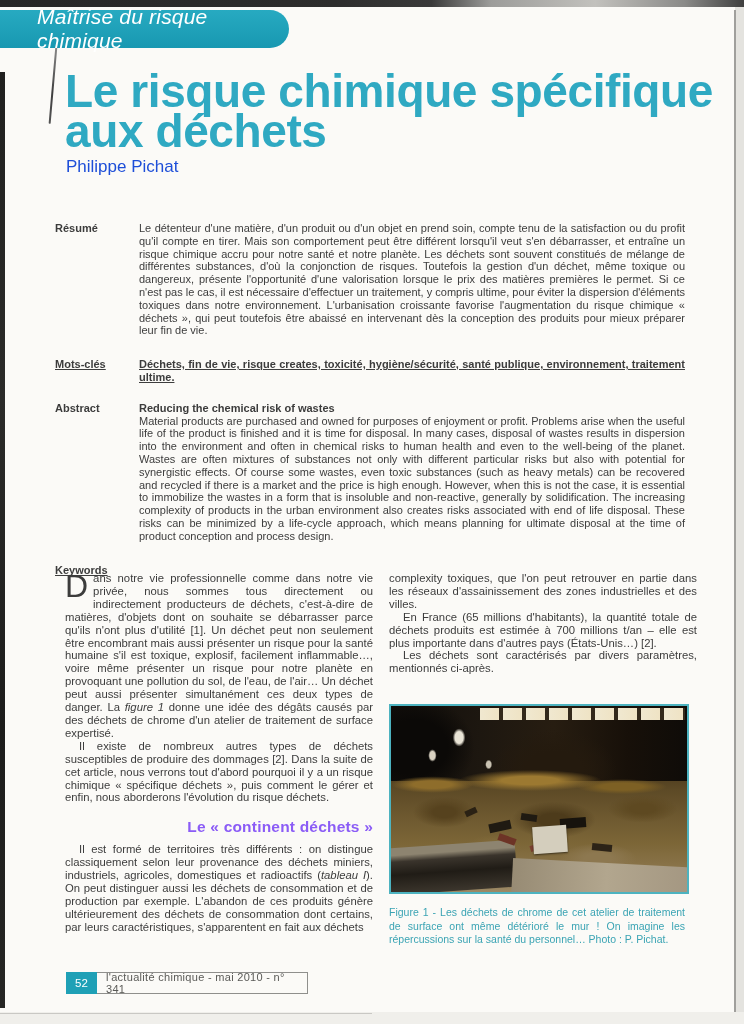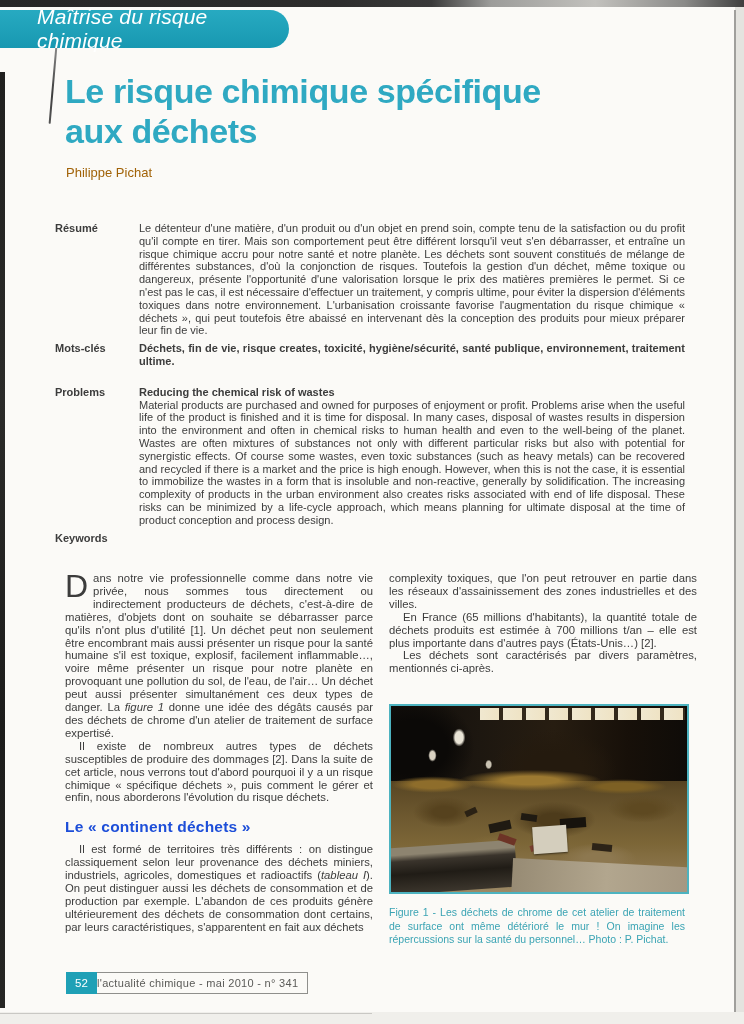--- a/index.html
+++ b/index.html
@@ -19,39 +19,39 @@
   .scan-bottom { position:absolute; left:0; bottom:0; width:744px; height:12px; background:#f0efeb; }
   .scan-bottom-line { position:absolute; left:0; bottom:10px; width:372px; height:1px; background:#c9c8c4; }
   .staple { position:absolute; left:52px; top:46px; width:2px; height:78px;
     background:linear-gradient(180deg,#8a8a8a,#3e3e3e 60%,#555); transform:rotate(5deg); border-radius:1px; }
   
   .banner { position:absolute; left:0; top:10px; width:289px; height:38px;
     border-radius:0 19px 19px 0; display:flex; align-items:center; padding-left:37px;
     background:linear-gradient(180deg,#27aac1,#1898b1); }
   .banner-label { color:#ffffff; font-style:italic; font-weight:normal; font-size:21px; letter-spacing:0.2px; }
   
-  .title { position:absolute; left:65px; top:71px; font-size:34px; font-weight:bold;
+  .title { position:absolute; left:65px; top:71px; font-size:46px; font-weight:bold;
     color:#2fa9c2; line-height:40px; letter-spacing:-0.4px; }
-  .author { position:absolute; left:66px; top:165px; font-size:13px; color:#a16207; }
+  .author { position:absolute; left:66px; top:157px; font-size:17px; color:#1d4ed8; }
   
   .front { position:absolute; left:55px; top:222px; width:630px; }
   .fm-row { display:flex; }
-  .fm-row.gap-sm { margin-top:5px; }
+  .fm-row.gap-sm { margin-top:21px;text-decoration:underline; }
   .fm-row.gap-lg { margin-top:18px; }
   .fm-label { flex:0 0 84px; font-weight:bold; font-size:11px; line-height:12.8px; color:#3c3c3c; }
   .fm-text { flex:1; font-size:11px; line-height:12.8px; text-align:justify; color:#3c3c3c; }
   .bold { font-weight:bold; }
   
   .columns { position:absolute; left:65px; top:572px; width:632px; display:flex; gap:16px; }
   .col { width:308px; font-size:11.3px; line-height:12.9px; text-align:justify; color:#3c3c3c; }
   .col p { margin:0; }
   .indent { text-indent:14px; }
   .dropcap { float:left; font-size:32px; line-height:26px; padding:1px 5px 0 0; color:#3c3c3c; }
   .section-heading { margin:17px 0 9px 0; font-size:15.5px; font-weight:bold;
-    color:#1d4ed8; letter-spacing:0.2px; text-align:left; }
+    color:#8b5cf6; letter-spacing:0.2px; text-align:right; }
   .ital { font-style:italic;margin-top:47px; }
   
   .figure { margin-top:29px; width:302px; }
   .photo { position:relative; width:300px; height:190px; border:2px solid #4db3c0;
     background:linear-gradient(180deg,#171209 0%,#1c150c 17%,#45351b 32%,#5d4a26 45%,#6e5930 60%,#7c6637 74%,#8a744a 87%,#9d8a66 100%);
     overflow:hidden; }
   .ph-wall { position:absolute; top:0; left:0; right:0; height:40%;
     background:
       radial-gradient(9px 13px at 23% 42%, #e9e4d6 45%, transparent 70%),
       radial-gradient(6px 9px at 14% 66%, #d9d2c2 45%, transparent 70%),
@@ -88,21 +88,21 @@
   .ph-debris.d5 { left:47%; top:74%; width:14px; height:6px; transform:rotate(-18deg); background:#7a4030; }
   .ph-debris.d6 { left:68%; top:74%; width:20px; height:7px; transform:rotate(6deg); background:#2c2317; }
   .ph-debris.d7 { left:25%; top:55%; width:12px; height:6px; transform:rotate(-25deg); background:#2a2114; }
   .caption { margin-top:12px; width:296px; font-size:10.5px; line-height:13.5px;
     color:#3ba4b4; text-align:justify; }
   
   .footer { position:absolute; left:66px; top:972px; display:flex; height:22px; }
   .footer-page { width:31px; background:#1fa0b6; color:#ffffff; font-size:11.5px;
     display:flex; align-items:center; justify-content:center; }
   .footer-journal { width:211px; border:1px solid #8f8f8c; border-left:none;
-    display:flex; align-items:center; font-size:11px;
+    display:flex; align-items:center; padding-left:9px; font-size:11px;
     color:#5a5a57; letter-spacing:0.3px; }
 </style>
 </head>
 <body>
 
 <div class="page">
 
   <div class="scan-top-edge"></div>
   <div class="scan-right-margin"></div>
   <div class="scan-right-line"></div>
@@ -124,21 +124,21 @@
   <div class="front">
     <div class="fm-row">
       <div class="fm-label">Résumé</div>
       <div class="fm-text">Le détenteur d'une matière, d'un produit ou d'un objet en prend soin, compte tenu de la satisfaction ou du profit qu'il compte en tirer. Mais son comportement peut être différent lorsqu'il veut s'en débarrasser, et entraîne un risque chimique accru pour notre santé et notre planète. Les déchets sont souvent constitués de mélange de différentes substances, d'où la conjonction de risques. Toutefois la gestion d'un déchet, même toxique ou dangereux, présente l'opportunité d'une valorisation lorsque le prix des matières premières le permet. Si ce n'est pas le cas, il est nécessaire d'effectuer un traitement, y compris ultime, pour éviter la dispersion d'éléments toxiques dans notre environnement. L'urbanisation croissante favorise l'augmentation du risque chimique « déchets », qui peut toutefois être abaissé en intervenant dès la conception des produits pour mieux préparer leur fin de vie.</div>
     </div>
     <div class="fm-row gap-sm">
       <div class="fm-label">Mots-clés</div>
       <div class="fm-text bold">Déchets, fin de vie, risque creates, toxicité, hygiène/sécurité, santé publique, environnement, traitement ultime.</div>
     </div>
     <div class="fm-row gap-lg">
-      <div class="fm-label">Problems</div>
+      <div class="fm-label">Abstract</div>
       <div class="fm-text">
         <div class="bold">Reducing the chemical risk of wastes</div>
         <div>Material products are purchased and owned for purposes of enjoyment or profit. Problems arise when the useful life of the product is finished and it is time for disposal. In many cases, disposal of wastes results in dispersion into the environment and often in chemical risks to human health and even to the well-being of the planet. Wastes are often mixtures of substances not only with different particular risks but also with potential for synergistic effects. Of course some wastes, even toxic substances (such as heavy metals) can be recovered and recycled if there is a market and the price is high enough. However, when this is not the case, it is essential to immobilize the wastes in a form that is insoluble and non-reactive, generally by solidification. The increasing complexity of products in the urban environment also creates risks associated with end of life disposal. These risks can be minimized by a life-cycle approach, which means planning for ultimate disposal at the time of product conception and process design.</div>
       </div>
     </div>
     <div class="fm-row gap-sm">
       <div class="fm-label">Keywords</div>
     </div>
   </div>
 

